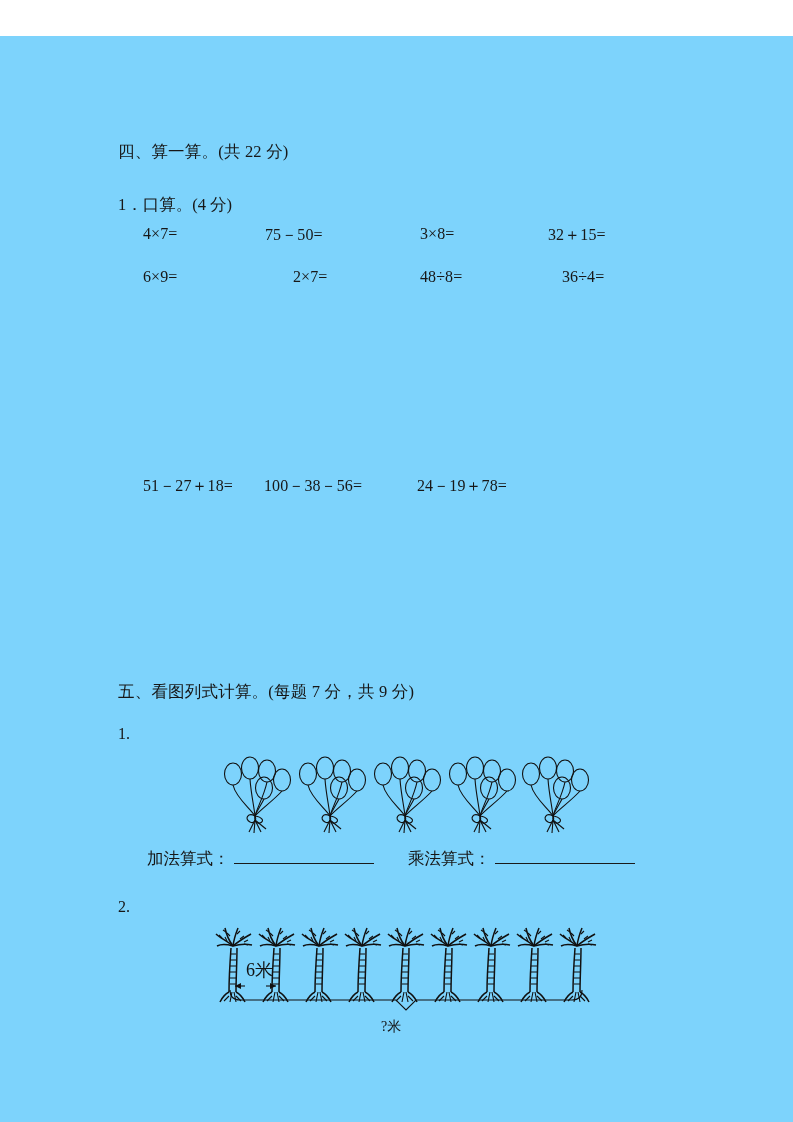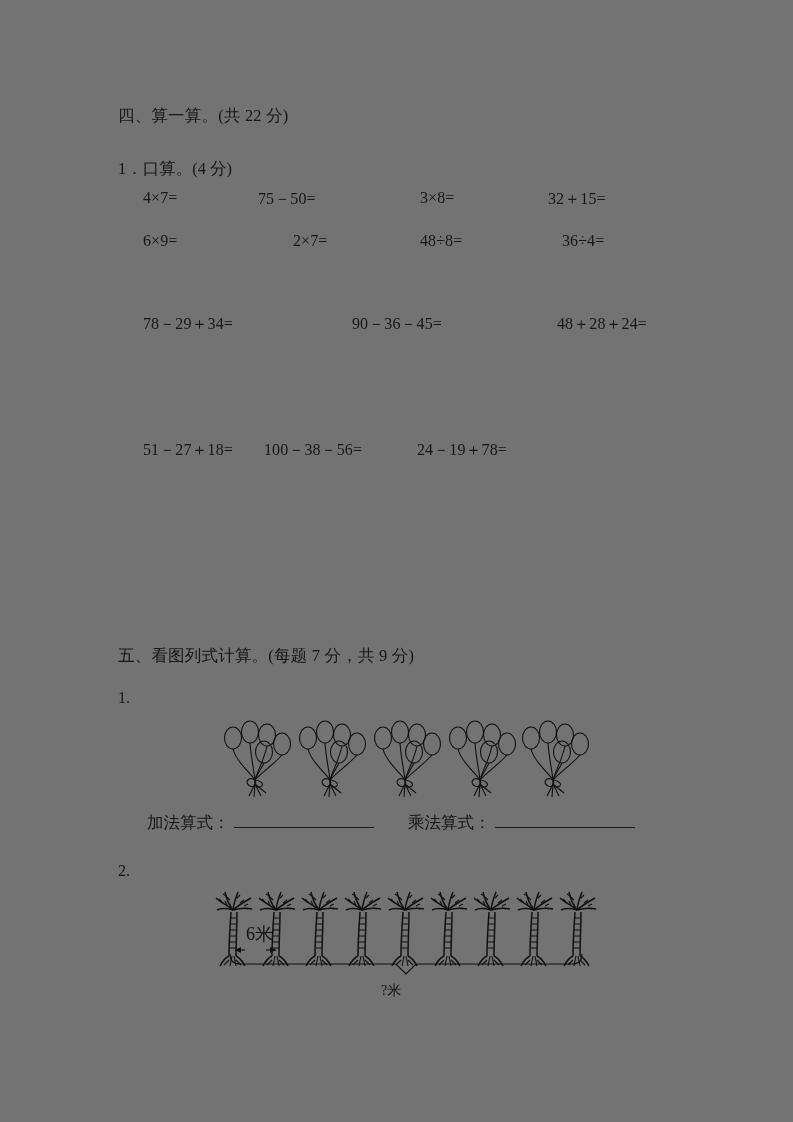--- a/index.html
+++ b/index.html
@@ -11,21 +11,22 @@
     width: 793px;
     height: 1122px;
     position: relative;
     font-family: "Liberation Serif", "DejaVu Serif", serif;
     color: #1a1a1a;
     overflow: hidden;
   }
   .page {
     position: absolute;
     inset: 0;
-    background: #737373;
+    background: #7dd3fc;
+    margin-top: 36px;
   }
 
   
   .abs { position: absolute; white-space: nowrap; }
 
   .section-heading {
     font-size: 16.5px;
     letter-spacing: 0.2px;
     color: #171717;
   }
@@ -85,38 +86,33 @@
 <body>
 
 <div class="page">
 
   <div class="abs section-heading" style="left:118px; top:105px;">四、算一算。(共 22 分)</div>
 
   <div class="abs item-line" style="left:118px; top:158px;">1．口算。(4 分)</div>
 
   <div class="row" style="top:189px;">
     <span class="cell expr" style="left:143px;">4×7=</span>
-    <span class="cell expr" style="left:258px;">75－50=</span>
+    <span class="cell expr" style="left:265px;">75－50=</span>
     <span class="cell expr" style="left:420px;">3×8=</span>
     <span class="cell expr" style="left:548px;">32＋15=</span>
   </div>
 
   <div class="row" style="top:232px;">
     <span class="cell expr" style="left:143px;">6×9=</span>
     <span class="cell expr" style="left:293px;">2×7=</span>
     <span class="cell expr" style="left:420px;">48÷8=</span>
     <span class="cell expr" style="left:562px;text-align:center;">36÷4=</span>
   </div>
 
 
-  <div class="row" style="top:314px;">
-    <span class="cell expr" style="left:143px;">78－29＋34=</span>
-    <span class="cell expr" style="left:352px;">90－36－45=</span>
-    <span class="cell expr" style="left:557px;">48＋28＋24=</span>
-  </div>
 
   <div class="row" style="top:440px;">
     <span class="cell expr" style="left:143px;">51－27＋18=</span>
     <span class="cell expr" style="left:264px;text-align:right;">100－38－56=</span>
     <span class="cell expr" style="left:417px;">24－19＋78=</span>
   </div>
 
   <div class="abs section-heading" style="left:118px; top:645px;">五、看图列式计算。(每题 7 分，共 9 分)</div>
 
   <div class="abs num-label" style="left:118px; top:689px;">1.</div>

